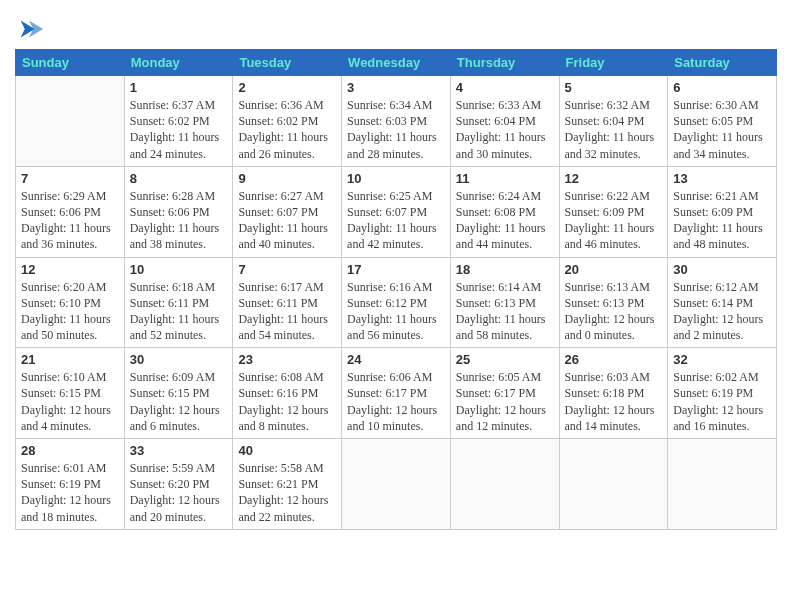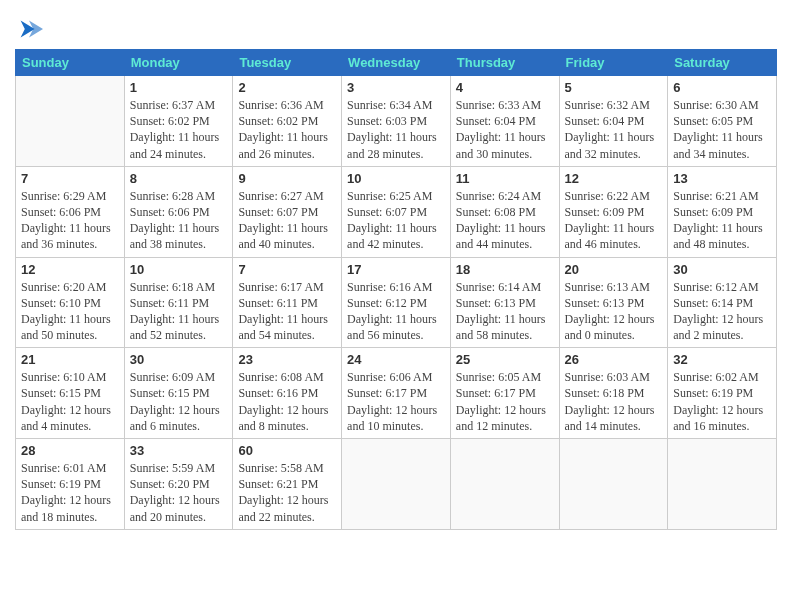--- a/index.html
+++ b/index.html
@@ -248,21 +248,21 @@
         <tr class="week-row">
           <td>
             <span class="day-num">28</span>
             <div class="day-info">Sunrise: 6:01 AM<br>Sunset: 6:19 PM<br>Daylight: 12 hours<br>and 18 minutes.</div>
           </td>
           <td>
             <span class="day-num">33</span>
             <div class="day-info">Sunrise: 5:59 AM<br>Sunset: 6:20 PM<br>Daylight: 12 hours<br>and 20 minutes.</div>
           </td>
           <td>
-            <span class="day-num">60</span>
+            <span class="day-num">40</span>
             <div class="day-info">Sunrise: 5:58 AM<br>Sunset: 6:21 PM<br>Daylight: 12 hours<br>and 22 minutes.</div>
           </td>
           <td class="empty-cell"></td>
           <td class="empty-cell"></td>
           <td class="empty-cell"></td>
           <td class="empty-cell"></td>
         </tr>
       </tbody>
   </table>
 </div>

